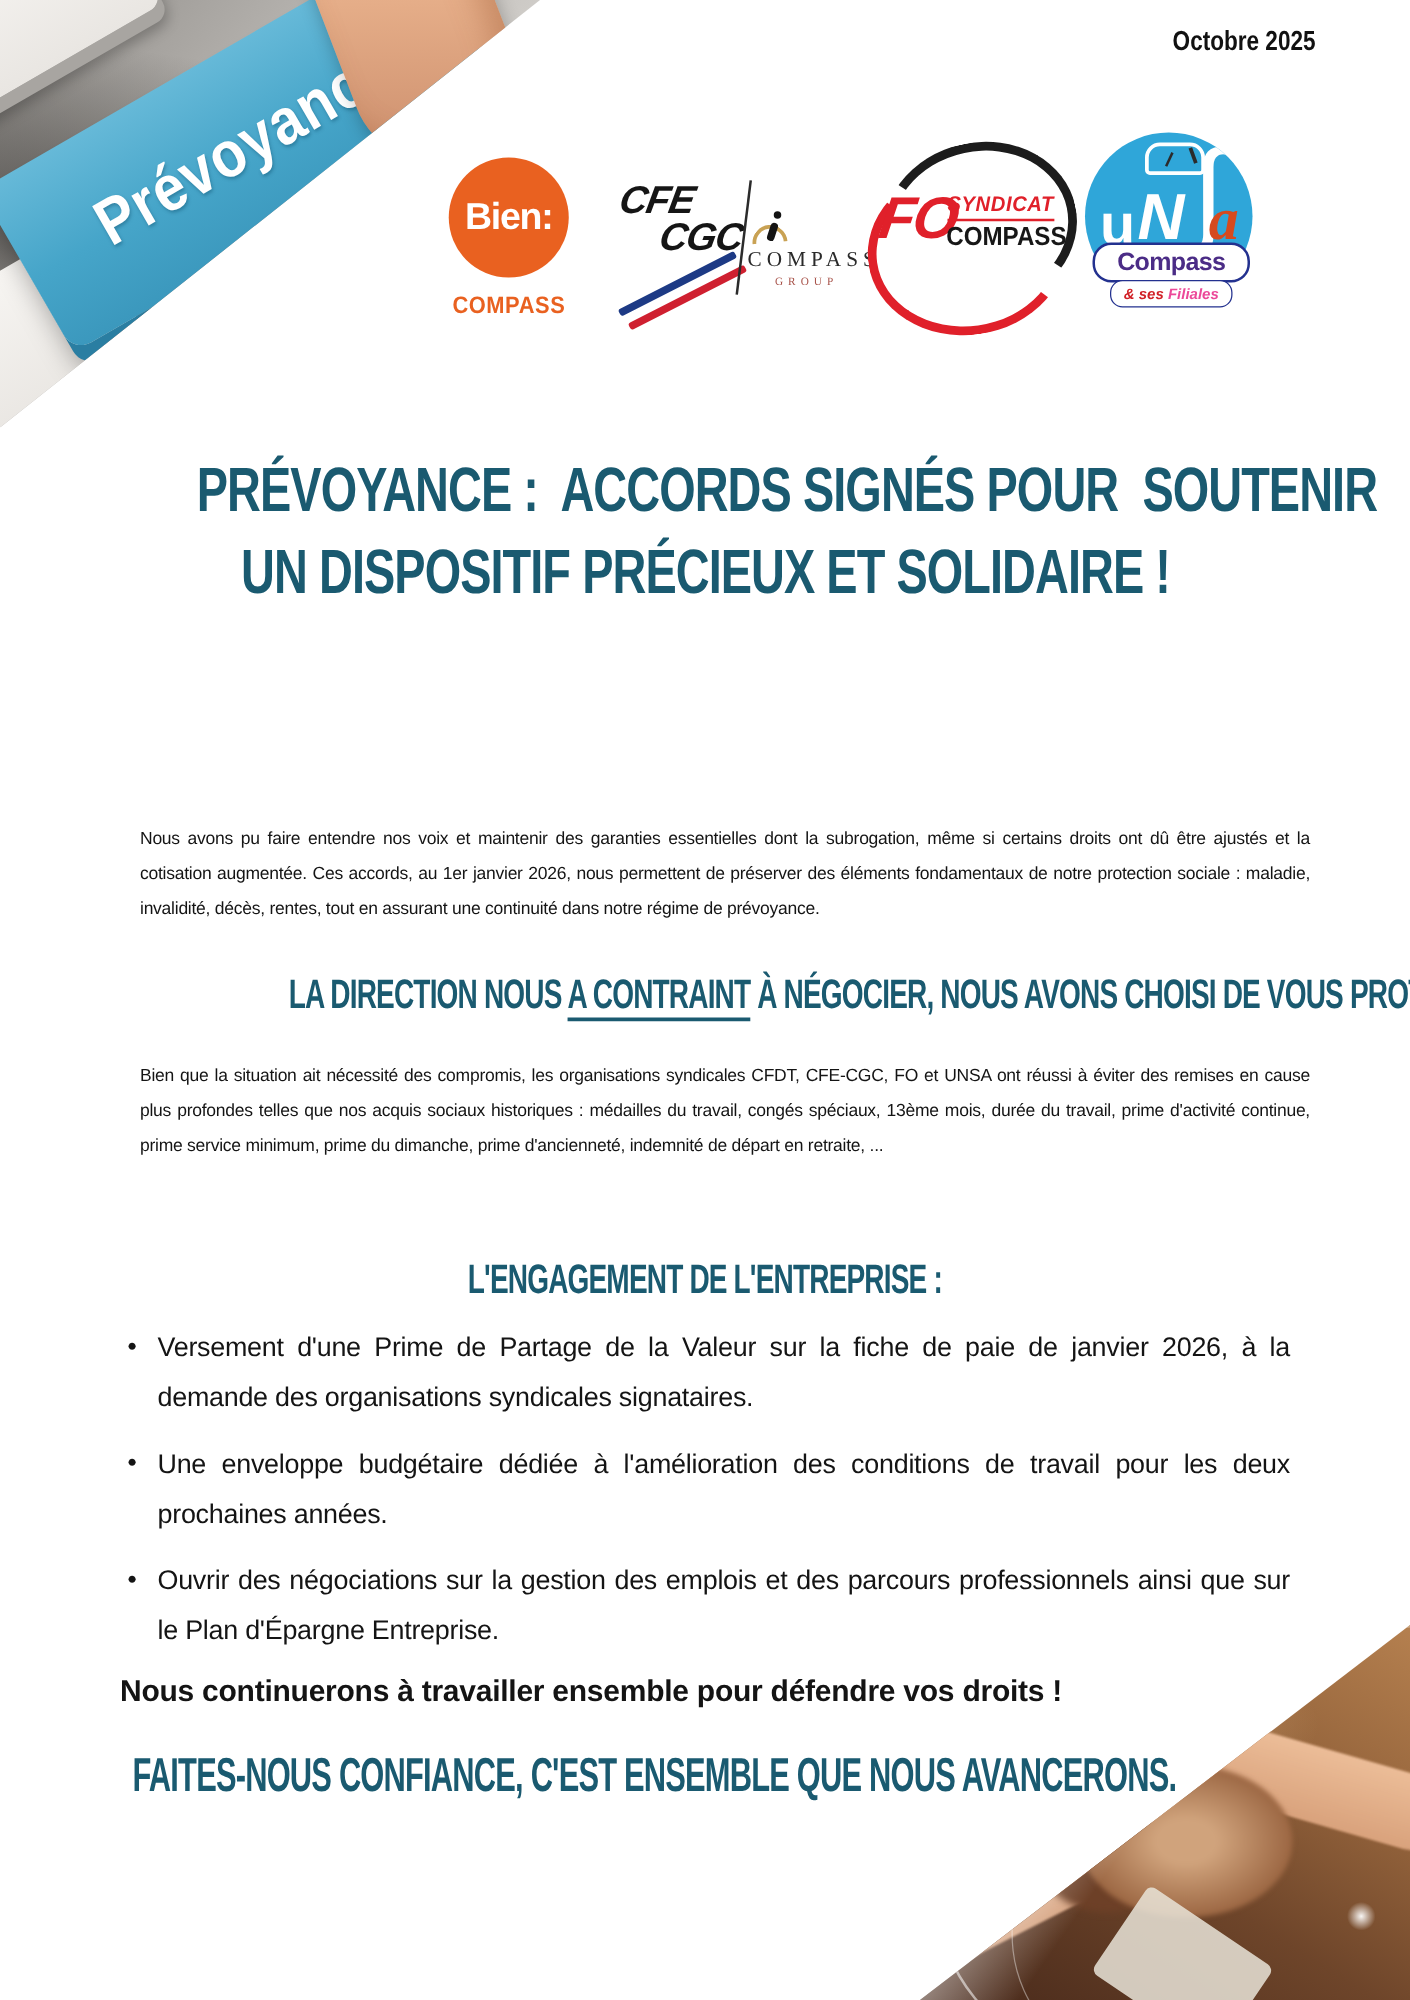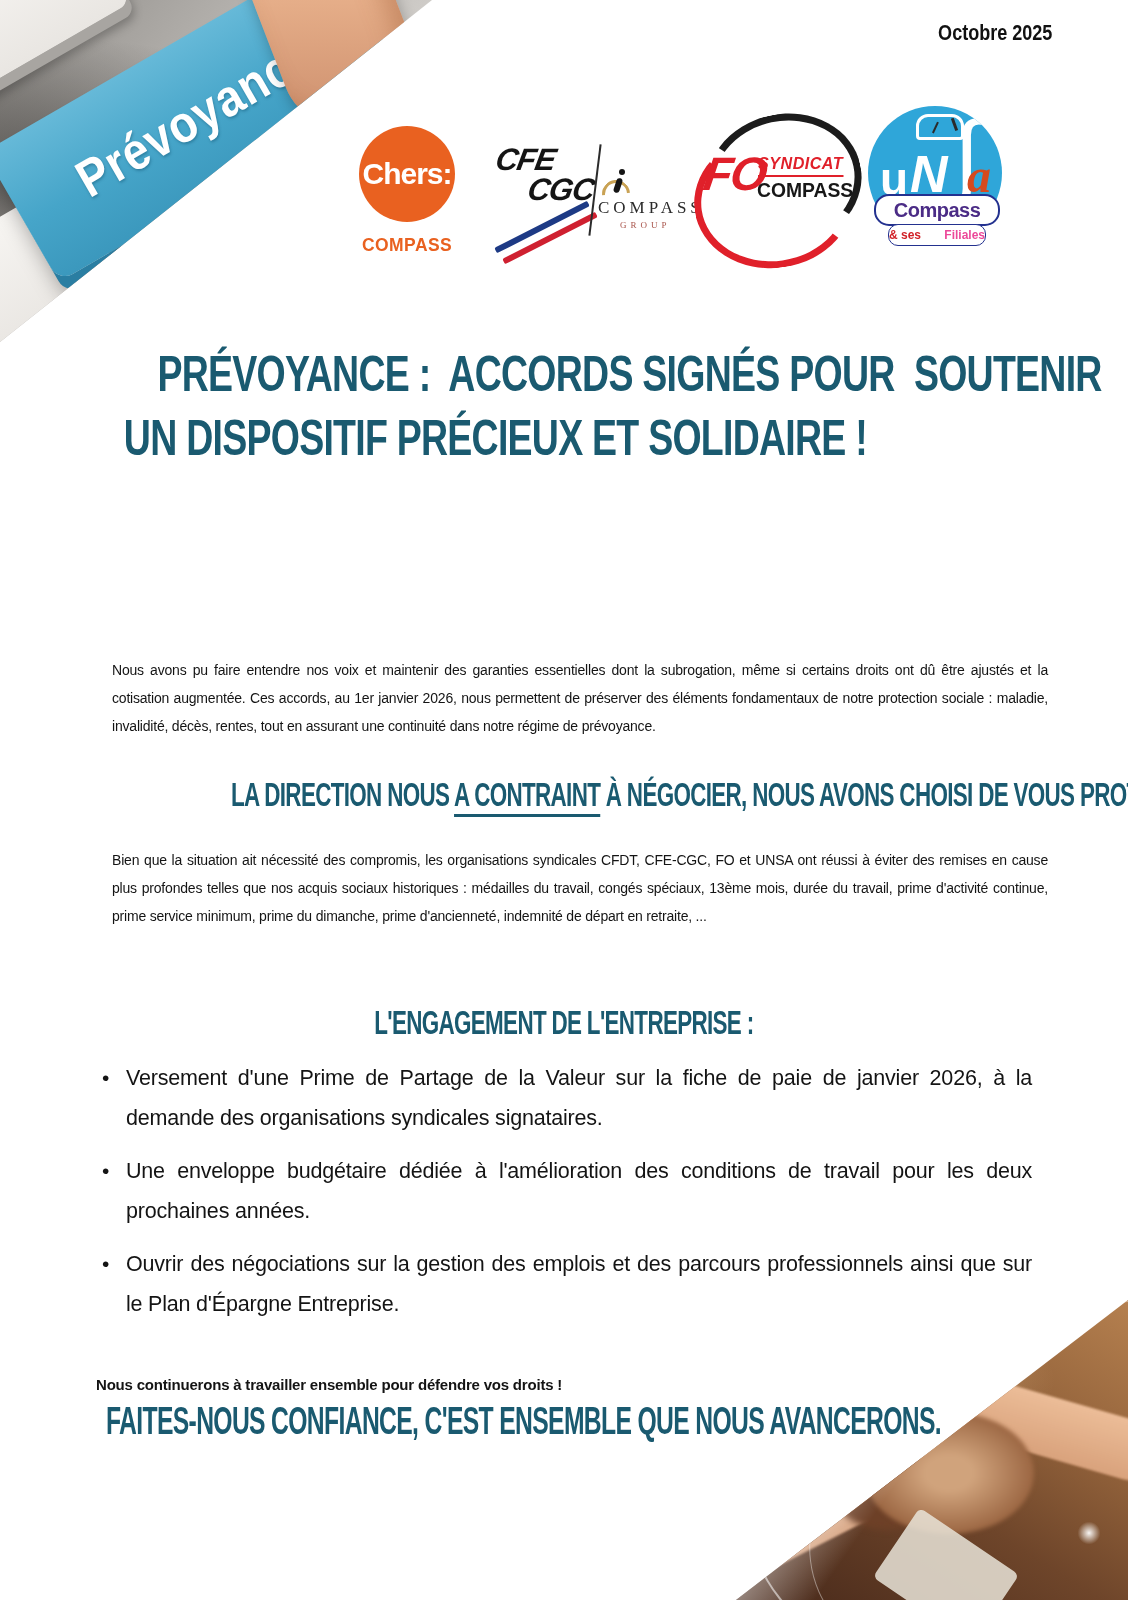--- a/index.html
+++ b/index.html
@@ -67,43 +67,43 @@
   .unsa-u{position:absolute;left:12px;top:46px;color:#fff;font-weight:bold;font-size:46px;}
   .unsa-n{position:absolute;left:42px;top:38px;color:#fff;font-weight:bold;font-style:italic;font-size:52px;}
   .unsa-s{position:absolute;left:86px;top:-4px;color:#fff;font-size:92px;font-weight:normal;}
   .unsa-a{position:absolute;left:99px;top:42px;color:#d64a1e;font-family:"Liberation Serif",serif;font-style:italic;font-weight:bold;font-size:48px;}
   .chef-hat{position:absolute;left:48px;top:8px;width:42px;height:20px;background:transparent;border:3px solid #fff;border-radius:12px 12px 4px 4px;}
   .chef-hat::before{content:"";position:absolute;left:4px;top:2px;width:12px;height:12px;border-right:2.5px solid #2b2b2b;transform:rotate(25deg);}
   .chef-hat::after{content:"";position:absolute;right:6px;top:1px;width:2.5px;height:13px;background:#2b2b2b;transform:rotate(-20deg);}
   .unsa-pill1{position:absolute;left:6px;top:88px;width:122px;height:28px;background:#fff;border:2px solid #23318f;border-radius:15px;
               display:flex;align-items:center;justify-content:center;font-weight:bold;font-size:20px;color:#4b2c86;letter-spacing:-.5px;}
   .unsa-pill2{position:absolute;left:20px;top:118px;width:96px;height:20px;background:#fff;border:1.5px solid #23318f;border-radius:10px;
-              display:flex;align-items:center;justify-content:space-between;font-weight:bold;font-size:12px;}
+              display:flex;align-items:center;justify-content:center;font-weight:bold;font-size:12px;font-style:italic;}
   .unsa-pill2 .red{color:#d12127;white-space:pre;}
   .unsa-pill2 .blue{color:#ec4899;}
 
   
   .teal{color:#1a5a70;font-weight:bold;}
   .cond{display:inline-block;white-space:pre;transform-origin:center;letter-spacing:-1px;}
-  .title-block{position:absolute;left:0;top:348px;width:100%;line-height:52px;}
+  .title-block{position:absolute;left:0;top:366px;width:100%;text-align:center;line-height:52px;}
   .title-block .cond{font-size:50px;transform:scaleX(.75);}
   .center-head{position:absolute;left:0;width:100%;text-align:center;}
   .center-head .cond{font-size:33px;transform:scaleX(.68);}
   .h2{top:776px;}
   .h3{top:1004px;}
   .h4{top:1289px;}
   .uline{border-bottom:3px solid #1a5a70;padding-bottom:1px;}
   .salutation{position:absolute;left:96px;top:578px;font-size:23px;}
   .para{position:absolute;left:112px;width:936px;font-size:14px;line-height:28px;text-align:justify;letter-spacing:-.2px;}
   .p1{top:642px;}
   .p2{top:832px;}
   .bullets{position:absolute;left:96px;top:1058px;width:936px;margin:0;padding:0;list-style:none;}
   .bullets li{position:relative;padding-left:30px;margin-bottom:13px;font-size:21.5px;line-height:40px;text-align:justify;letter-spacing:-.2px;}
   .bullets li::before{content:"\2022";position:absolute;left:6px;top:0;font-size:21px;}
-  .closing{position:absolute;left:96px;top:1340px;font-size:15px;font-weight:bold;letter-spacing:-.2px;margin-top:36px;}
+  .closing{position:absolute;left:96px;top:1340px;font-size:24px;font-weight:bold;letter-spacing:-.2px;}
   .final-head{position:absolute;left:106px;top:1400px;}
   .final-head .cond{font-size:38px;transform:scaleX(.65);transform-origin:left center;}
 
   
   .hands{position:absolute;right:0;bottom:0;width:392px;height:300px;
          clip-path:polygon(100% 0,100% 100%,0 100%);
          background:linear-gradient(212deg,#b5804f 0%,#97663d 28%,#6e452a 58%,#46281a 100%);}
   .wood-light{position:absolute;left:60px;top:20px;width:260px;height:120px;background:radial-gradient(ellipse,rgba(222,182,134,.55),rgba(222,182,134,0) 70%);}
   .arm{position:absolute;border-radius:44px;filter:blur(1px);}
   .arm.left{left:-24px;top:168px;width:250px;height:64px;background:linear-gradient(#eec6a5,#d6a27f);transform:rotate(-27deg);}
@@ -134,21 +134,21 @@
     <div class="key-blue">
       <span class="key-label">Prévoyance</span>
     </div>
     <div class="finger"></div>
   </div>
 
   <div class="date">Octobre 2025</div>
 
   <div class="logo cfdt">
     <div class="cfdt-circle">
-      <span class="cfdt-mark">Chers:</span>
+      <span class="cfdt-mark">Bien:</span>
     </div>
     <div><span class="cfdt-org">COMPASS</span></div>
   </div>
 
   <div class="logo cfecgc">
     <span class="cfe-top">CFE</span>
     <span class="cfe-bottom">CGC</span>
     <div class="stripe blue"></div>
     <div class="stripe red"></div>
     <div class="cfe-divider"></div>

